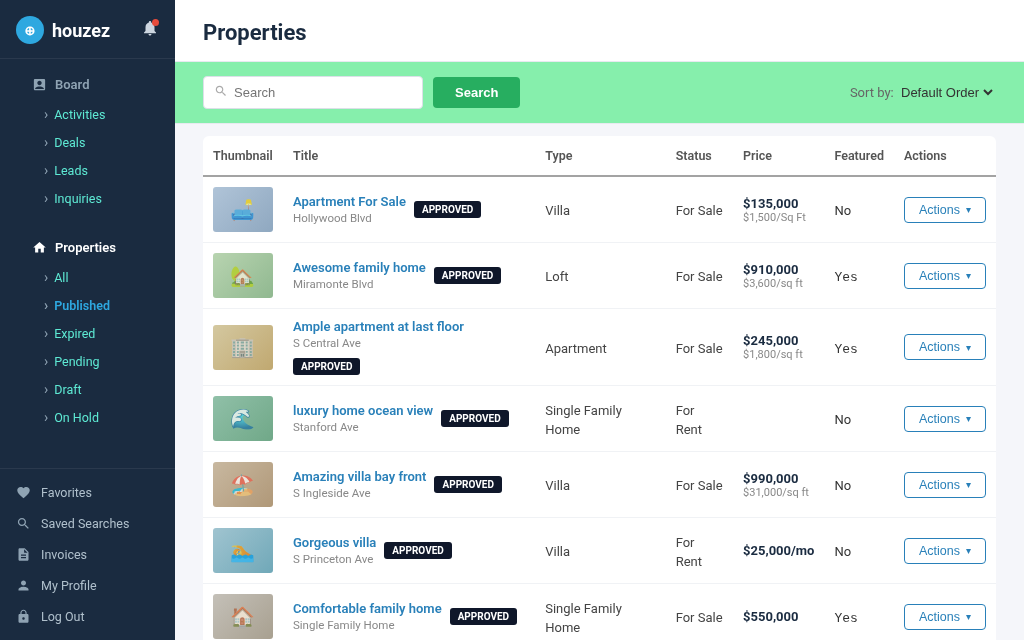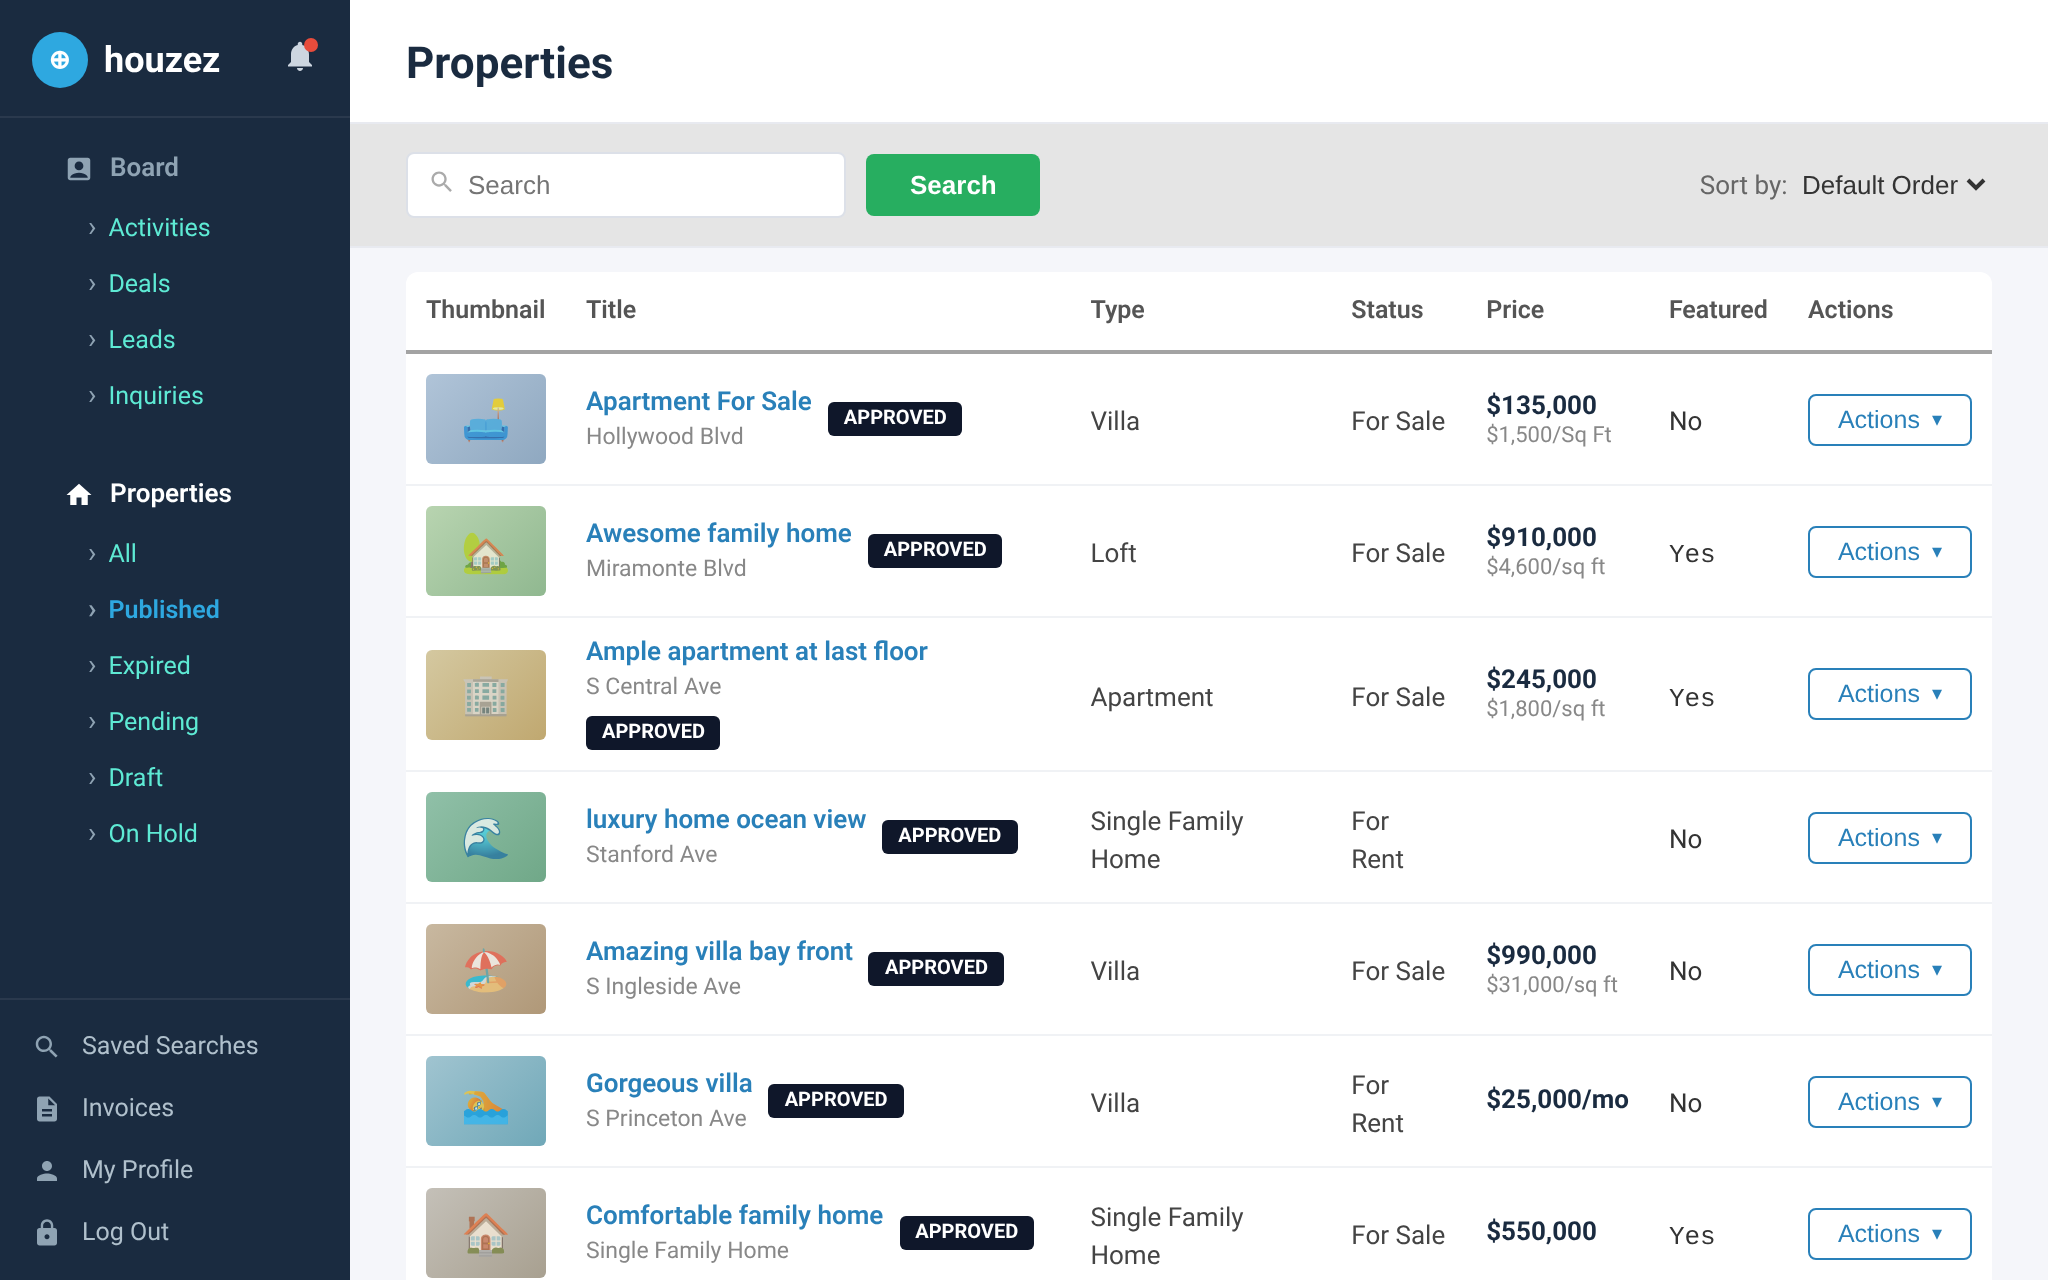--- a/index.html
+++ b/index.html
@@ -69,21 +69,21 @@
     
     .main { flex: 1; display: flex; flex-direction: column; overflow: hidden; }
     .main-header {
       background: white;
       padding: 20px 28px 16px;
       border-bottom: 1px solid #e8eaf0;
     }
     .main-title { font-size: 22px; font-weight: 700; color: #1a2b40; }
 
     .toolbar {
-      background: #e5e5e5;
+      background: #86efac;
       padding: 14px 28px;
       display: flex; align-items: center; gap: 10px;
       border-bottom: 1px solid #e8eaf0;
     }
     .search-wrap {
       display: flex; align-items: center;
       background: white; border: 1px solid #dce0e8;
       border-radius: 4px; padding: 6px 10px;
       width: 220px;
     }
@@ -204,20 +204,26 @@
       </div>
     <div class="sidebar-item">
         <span>Draft</span>
       </div>
     <div class="sidebar-item">
         <span>On Hold</span>
       </div>
   </div>
 
   <div class="sidebar-bottom">
+    <div class="sidebar-link">
+      <svg viewBox="0 0 24 24">
+          <path d="M12 21.35l-1.45-1.32C5.4 15.36 2 12.28 2 8.5 2 5.42 4.42 3 7.5 3c1.74 0 3.41.81 4.5 2.09C13.09 3.81 14.76 3 16.5 3 19.58 3 22 5.42 22 8.5c0 3.78-3.4 6.86-8.55 11.54L12 21.35z"></path>
+        </svg>
+      <span>Favorites</span>
+    </div>
     <div class="sidebar-link">
       <svg viewBox="0 0 24 24">
           <path d="M15.5 14h-.79l-.28-.27C15.41 12.59 16 11.11 16 9.5 16 5.91 13.09 3 9.5 3S3 5.91 3 9.5 5.91 16 9.5 16c1.61 0 3.09-.59 4.23-1.57l.27.28v.79l5 4.99L20.49 19l-4.99-5zm-6 0C7.01 14 5 11.99 5 9.5S7.01 5 9.5 5 14 7.01 14 9.5 11.99 14 9.5 14z"></path>
         </svg>
       <span>Saved Searches</span>
     </div>
     <div class="sidebar-link">
       <svg viewBox="0 0 24 24">
           <path d="M14 2H6c-1.1 0-1.99.9-1.99 2L4 20c0 1.1.89 2 1.99 2H18c1.1 0 2-.9 2-2V8l-6-6zm2 16H8v-2h8v2zm0-4H8v-2h8v2zm-3-5V3.5L18.5 9H13z"></path>
         </svg>
@@ -323,21 +329,21 @@
       </div>
     </td>
     <td class="cell">
       <span class="type-text">Loft</span>
     </td>
     <td class="cell">
       <span class="status-text">For Sale</span>
     </td>
     <td class="cell">
       <div class="price-main">$910,000</div>
-      <div class="price-sub">$4,600/sq ft</div>
+      <div class="price-sub">$3,600/sq ft</div>
     </td>
     <td class="cell">
       <span class="featured-yes">Yes</span>
     </td>
     <td class="cell">
       <button class="btn-actions">
         Actions <span class="chevron-down">▾</span>
       </button>
     </td>
   </tr>

